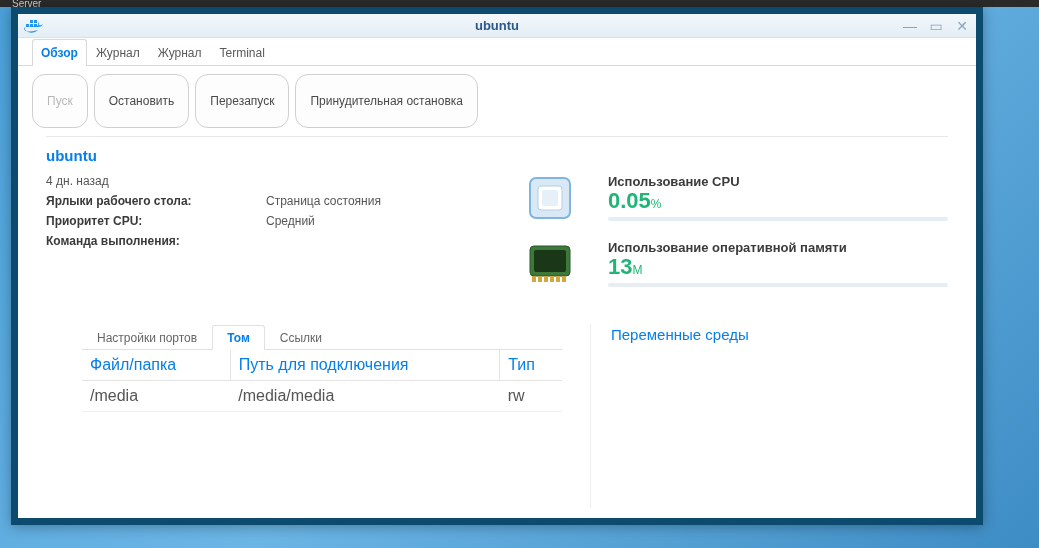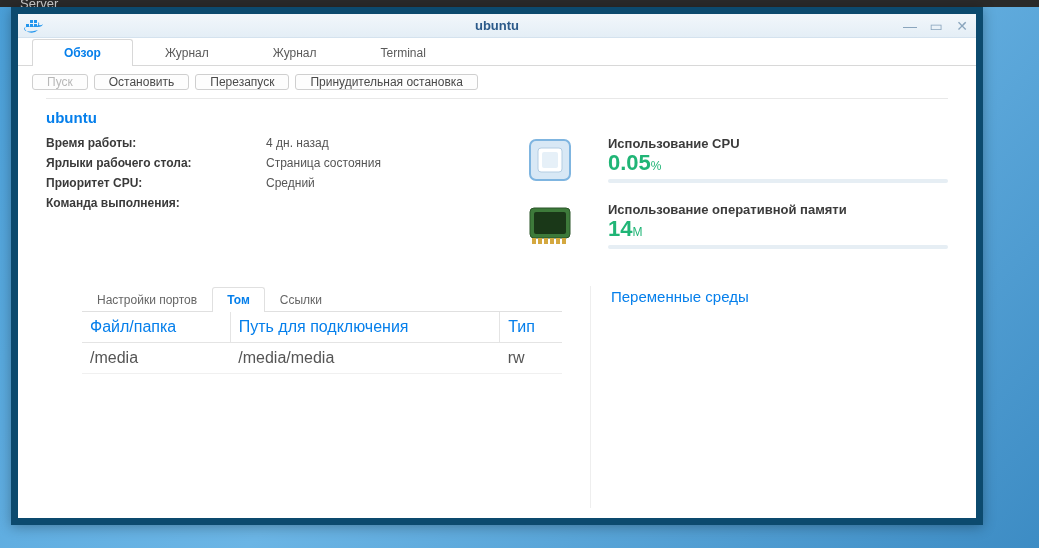--- a/index.html
+++ b/index.html
@@ -9,22 +9,22 @@
   background: linear-gradient(135deg, #4a9fd8 0%, #6bb5e5 50%, #3d8cc4 100%);
   width: 1039px;
   height: 548px;
   overflow: hidden;
   position: relative;
 }
 .taskbar {
   height: 7px;
   background: #2a2a2a;
   color: #ccc;
-  font-size: 13px;
-  padding-left: 20px;
+  font-size: 10px;
+  padding-left: 12px;
   line-height: 7px;
 }
 .window {
   position: absolute;
   top: 7px;
   left: 11px;
   width: 972px;
   height: 518px;
   background: #fff;
   border: 7px solid #0c4a6e;
@@ -66,21 +66,21 @@
   width: 16px;
   text-align: center;
 }
 .main-tabs {
   display: flex;
   padding: 0 14px;
   border-bottom: 1px solid #d8d8d8;
   background: #fff;
 }
 .main-tab {
-  padding: 6px 31px;
+  padding: 6px 8px;
   color: #5a5a5a;
   border: 1px solid transparent;
   border-bottom: none;
   cursor: pointer;
   font-size: 12px;
   position: relative;
   top: 1px;
 }
 .main-tab.active {
   color: #057FEB;
@@ -88,24 +88,24 @@
   border-color: #d8d8d8;
   background: #fff;
   border-radius: 3px 3px 0 0;
 }
 .action-row {
   padding: 8px 14px;
   display: flex;
   gap: 6px;
 }
 .action-btn {
-  padding: 0 14px;
+  padding: 19px 14px;
   border: 1px solid #cfcfcf;
   background: #fdfdfd;
-  border-radius: 3px;
+  border-radius: 13px;
   color: #4a4a4a;
   cursor: pointer;
   font-size: 12px;
 }
 .action-btn.disabled { color: #b8b8b8; }
 .content {
   flex: 1;
   padding: 0 28px 10px 28px;
   overflow: hidden;
   display: flex;
@@ -261,21 +261,20 @@
     <button class="action-btn">Принудительная остановка</button>
   </div>
 
   <div class="content">
     <div class="divider"></div>
     <div class="container-name">ubuntu</div>
 
     <div class="top-grid">
       <div class="details-col">
         <div class="detail-row">
-          <div class="detail-label">Время работы:</div>
           <div class="detail-value">4 дн. назад</div>
         </div>
         <div class="detail-row">
           <div class="detail-label">Ярлыки рабочего стола:</div>
           <div class="detail-value">Страница состояния</div>
         </div>
         <div class="detail-row">
           <div class="detail-label">Приоритет CPU:</div>
           <div class="detail-value">Средний</div>
         </div>
@@ -308,21 +307,21 @@
                 <rect x="6" y="36" width="4" height="6" fill="#d4a840"></rect>
                 <rect x="12" y="36" width="4" height="6" fill="#d4a840"></rect>
                 <rect x="18" y="36" width="4" height="6" fill="#d4a840"></rect>
                 <rect x="24" y="36" width="4" height="6" fill="#d4a840"></rect>
                 <rect x="30" y="36" width="4" height="6" fill="#d4a840"></rect>
                 <rect x="36" y="36" width="4" height="6" fill="#d4a840"></rect>
               </svg>
           </div>
           <div class="metric-body">
             <div class="metric-title">Использование оперативной памяти</div>
-            <div class="metric-value"><span>14</span><span class="metric-unit">M</span></div>
+            <div class="metric-value"><span>13</span><span class="metric-unit">M</span></div>
             <div class="metric-bar"></div>
           </div>
         </div>
       </div>
     </div>
 
     <div class="bottom-grid">
       <div class="bottom-left">
         <div class="sub-tabs">
           <div class="sub-tab">Настройки портов</div>

